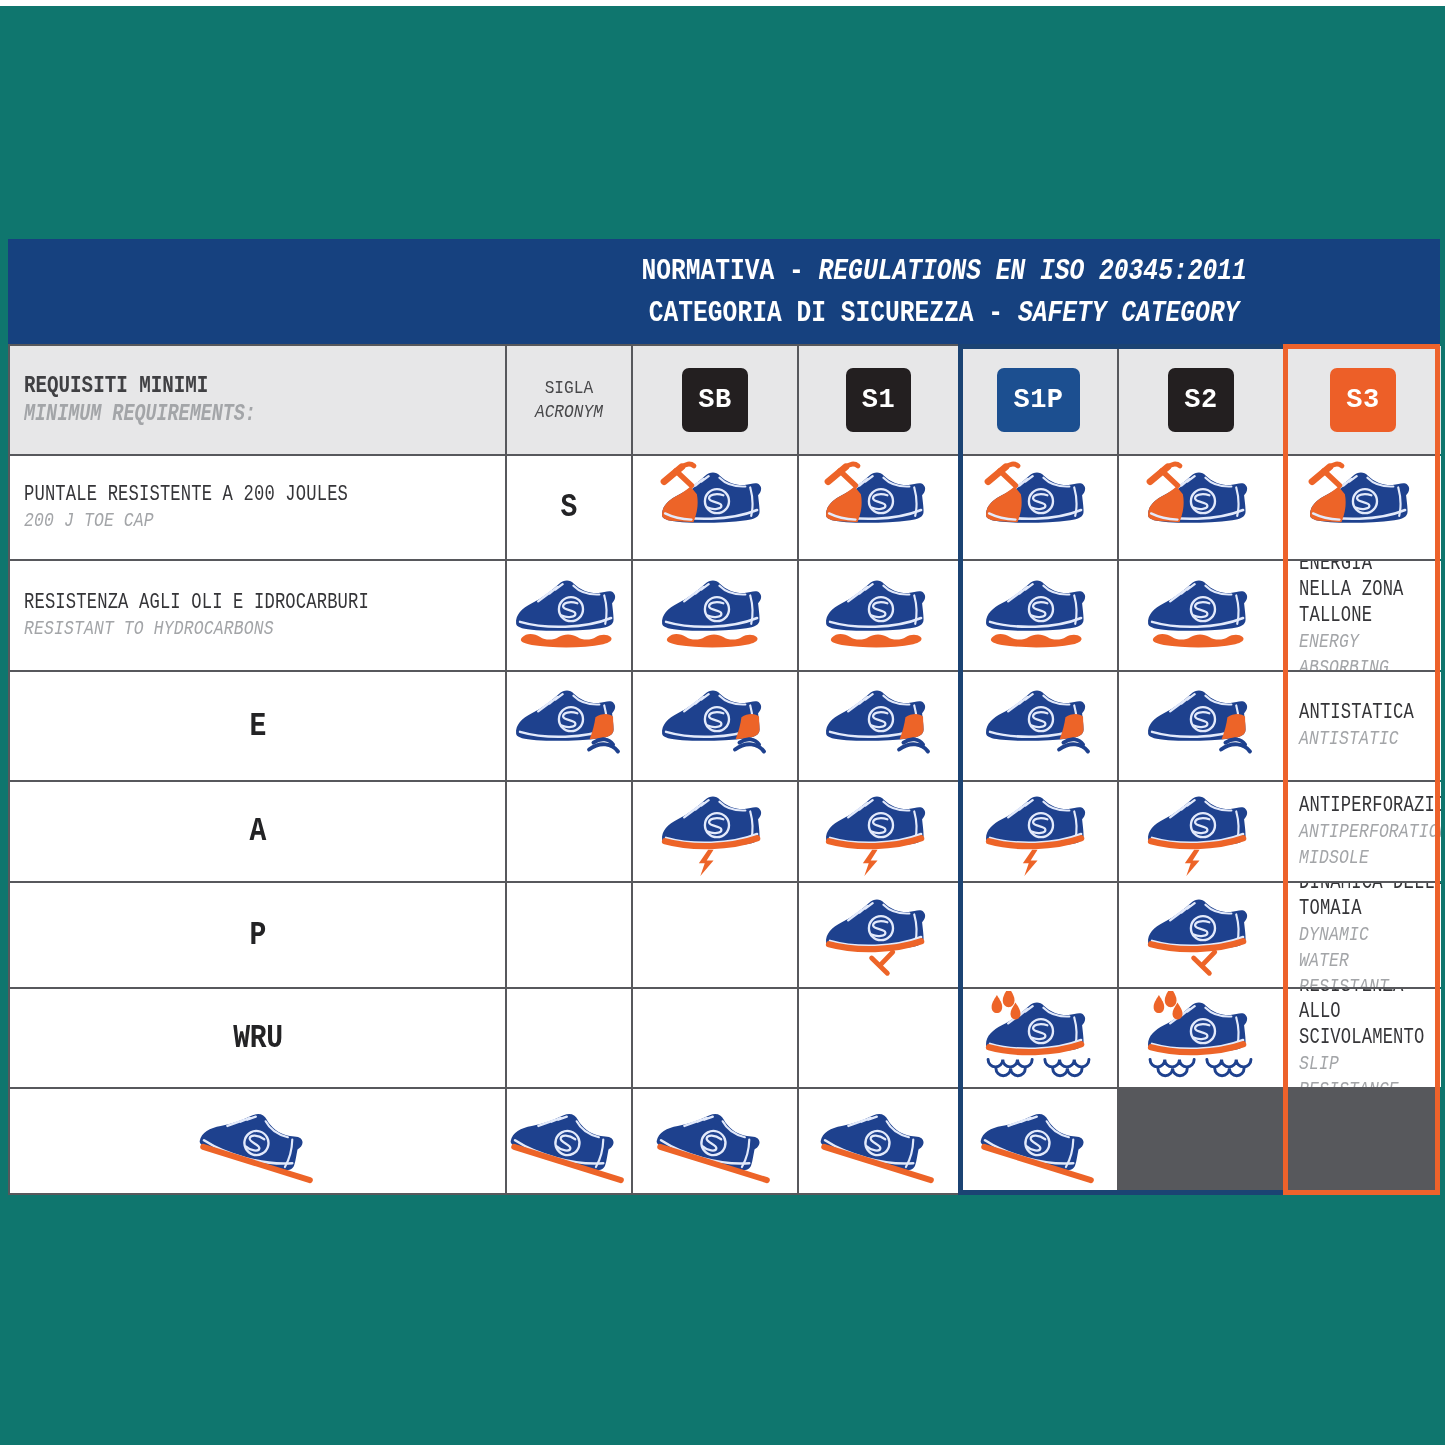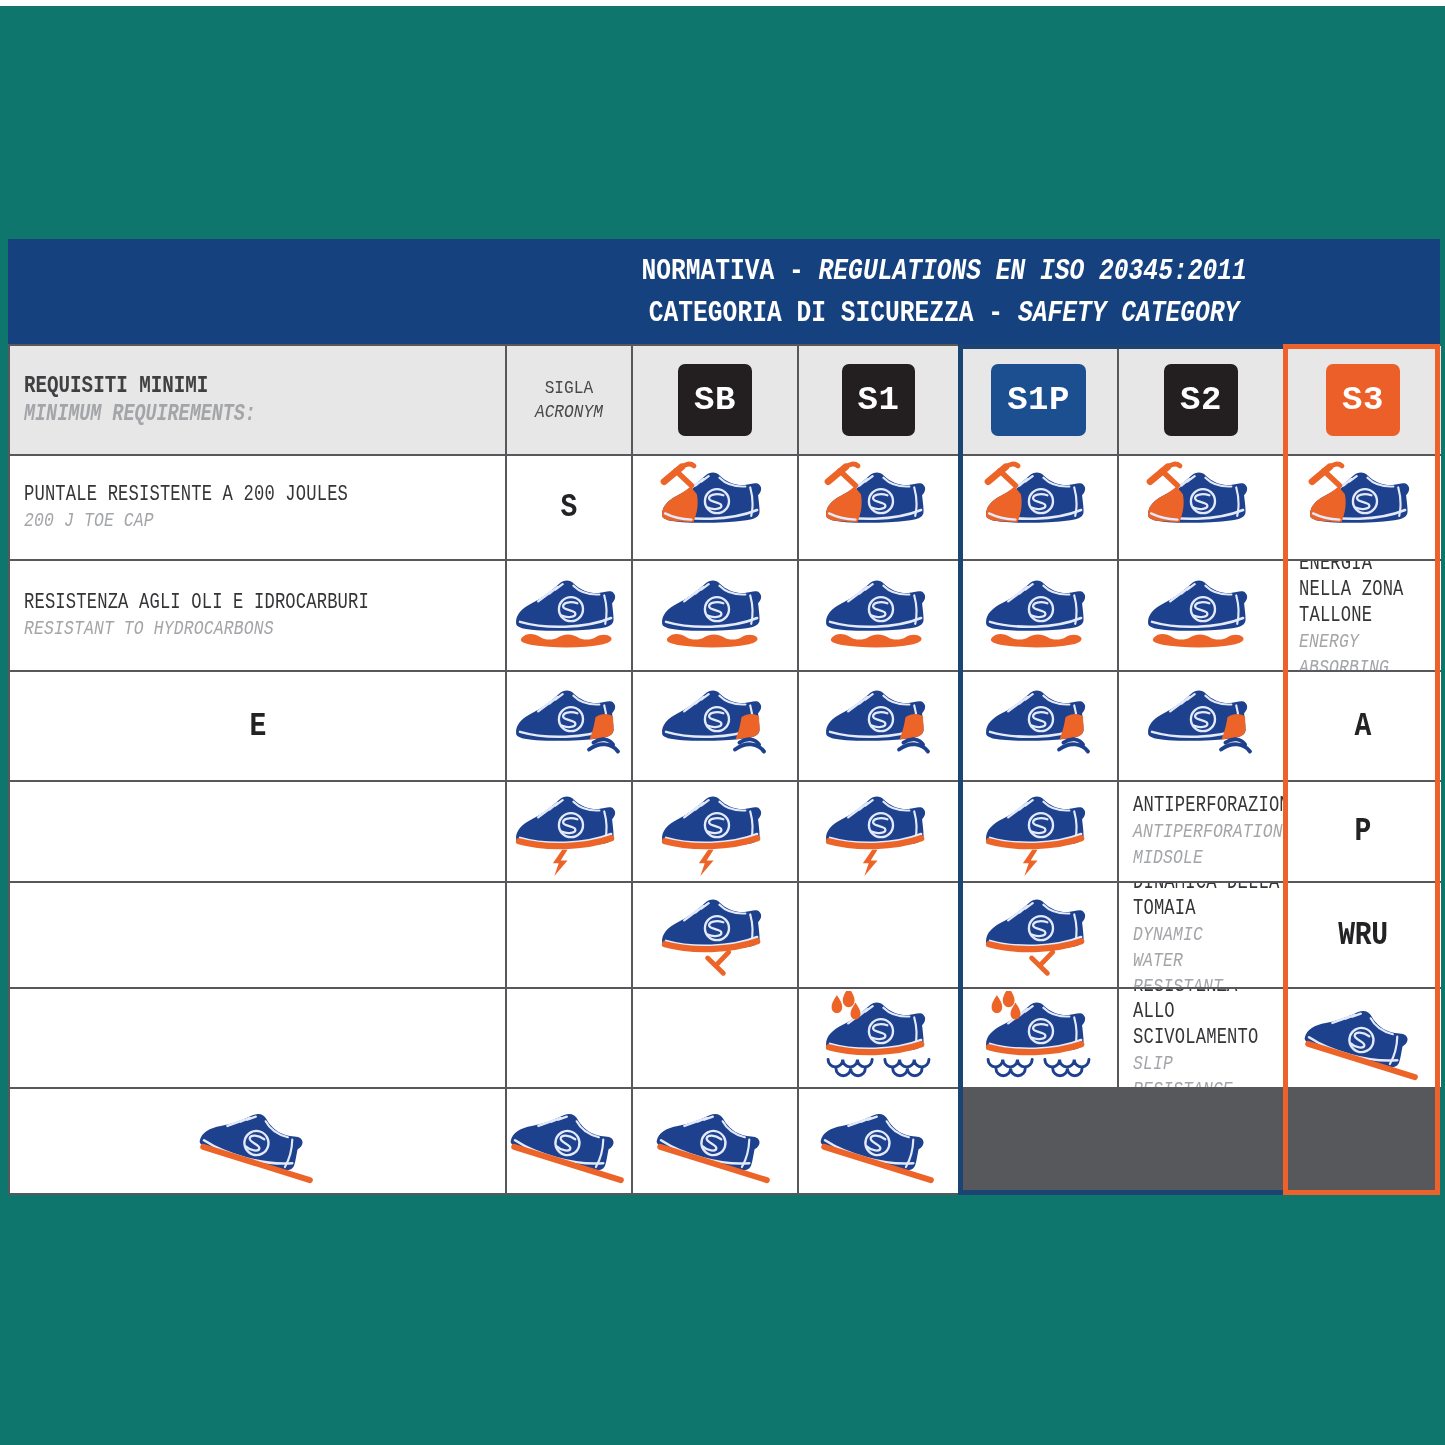--- a/index.html
+++ b/index.html
@@ -29,21 +29,21 @@
   .req-title{font-size:22px;line-height:26px;color:var(--title);white-space:pre-line;
              transform:scaleX(0.78);transform-origin:left center;letter-spacing:0.2px;}
   .req-sub{font-size:21px;line-height:26px;font-style:italic;color:var(--subtitle);white-space:pre-line;
            transform:scaleX(0.78);transform-origin:left center;letter-spacing:0.2px;}
   .rq-head-title{font-size:24px;line-height:29px;font-weight:700;color:#404043;
                  transform:scaleX(0.8);transform-origin:left center;}
   .rq-head-sub{font-size:23px;line-height:29px;font-weight:700;font-style:italic;color:var(--subtitle);
                transform:scaleX(0.8);transform-origin:left center;}
   .sigla{font-size:19px;line-height:24px;color:#48484a;text-align:center;transform:scaleX(0.85);}
   .sigla .it{font-style:italic;}
-  .badge{color:#fff;font-size:34px;font-weight:700;padding:17px 16px;border-radius:7px;
+  .badge{color:#fff;font-size:27px;font-weight:700;padding:17px 16px;border-radius:7px;
          letter-spacing:0.5px;}
   .acr{font-size:33px;font-weight:700;color:#232325;transform:scaleX(0.85);letter-spacing:-0.5px;}
   .shoe{width:138px;height:94px;display:block;}
   .hl{position:absolute;inset:-2px;border:5px solid;pointer-events:none;z-index:5;}
   .defs-svg{position:absolute;width:0;height:0;overflow:hidden;}
 </style>
 </head>
 <body>
 
 <svg class="defs-svg" aria-hidden="true">
@@ -243,20 +243,24 @@
         <div class="cell c-icon">
           <svg class="shoe" viewBox="0 0 120 96">
             <use href="#icon-energy-absorbing-heel"></use>
           </svg>
         </div>
         <div class="cell c-icon">
           <svg class="shoe" viewBox="0 0 120 96">
             <use href="#icon-energy-absorbing-heel"></use>
           </svg>
         </div>
+        <div class="cell c-req">
+          <div class="req-title">ANTISTATICA</div>
+          <div class="req-sub">ANTISTATIC</div>
+        </div>
         <div class="cell">
           <div class="acr">A</div>
         </div>
         <div class="cell c-icon"></div>
         <div class="cell c-icon">
           <svg class="shoe" viewBox="0 0 120 96">
             <use href="#icon-antistatic-bolt"></use>
           </svg>
         </div>
         <div class="cell c-icon">

